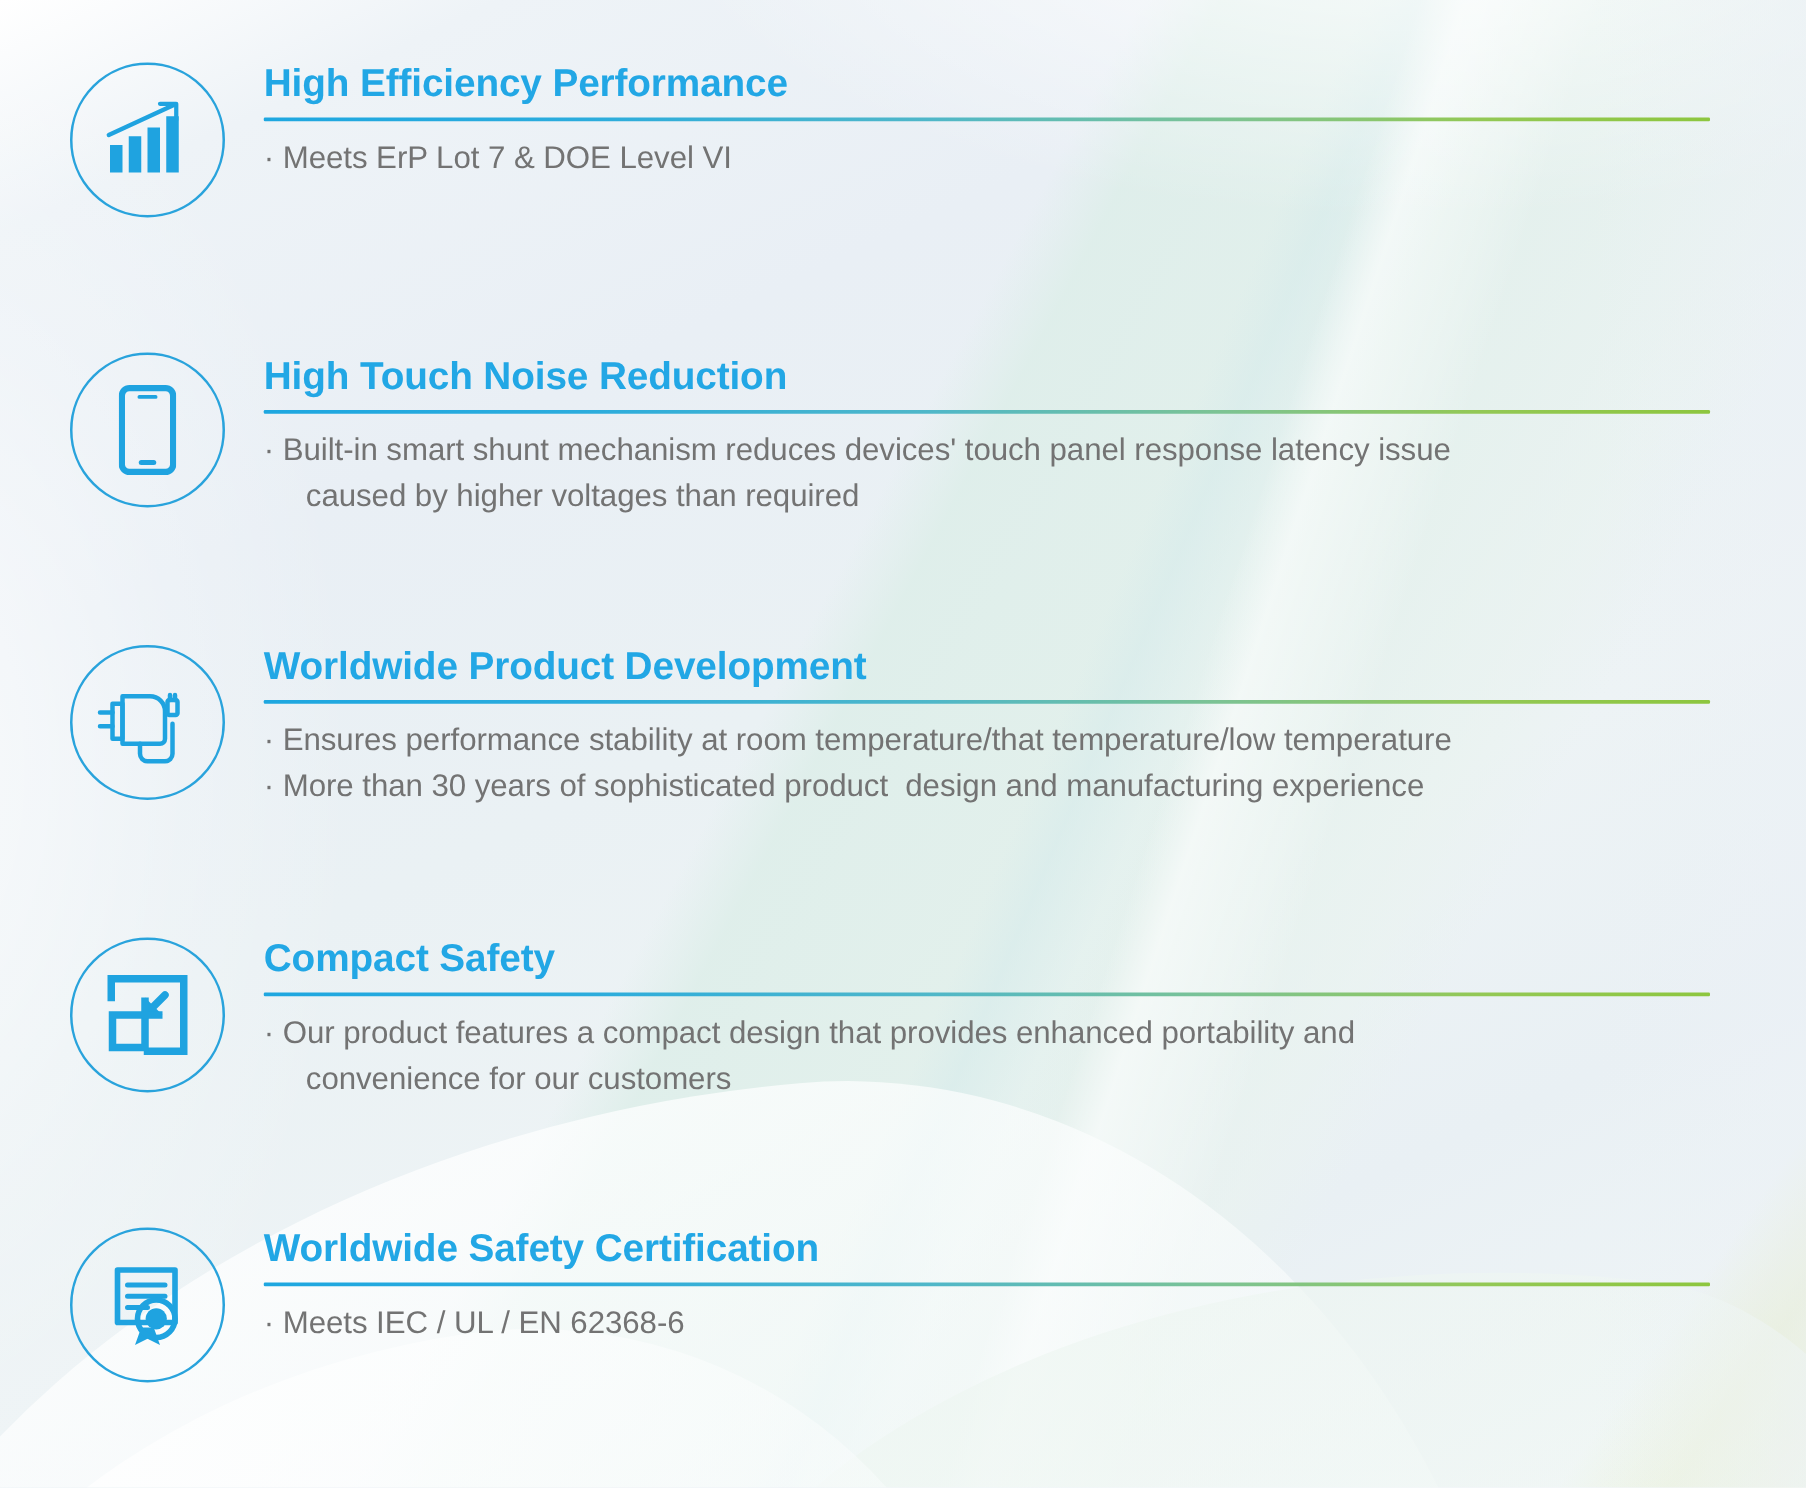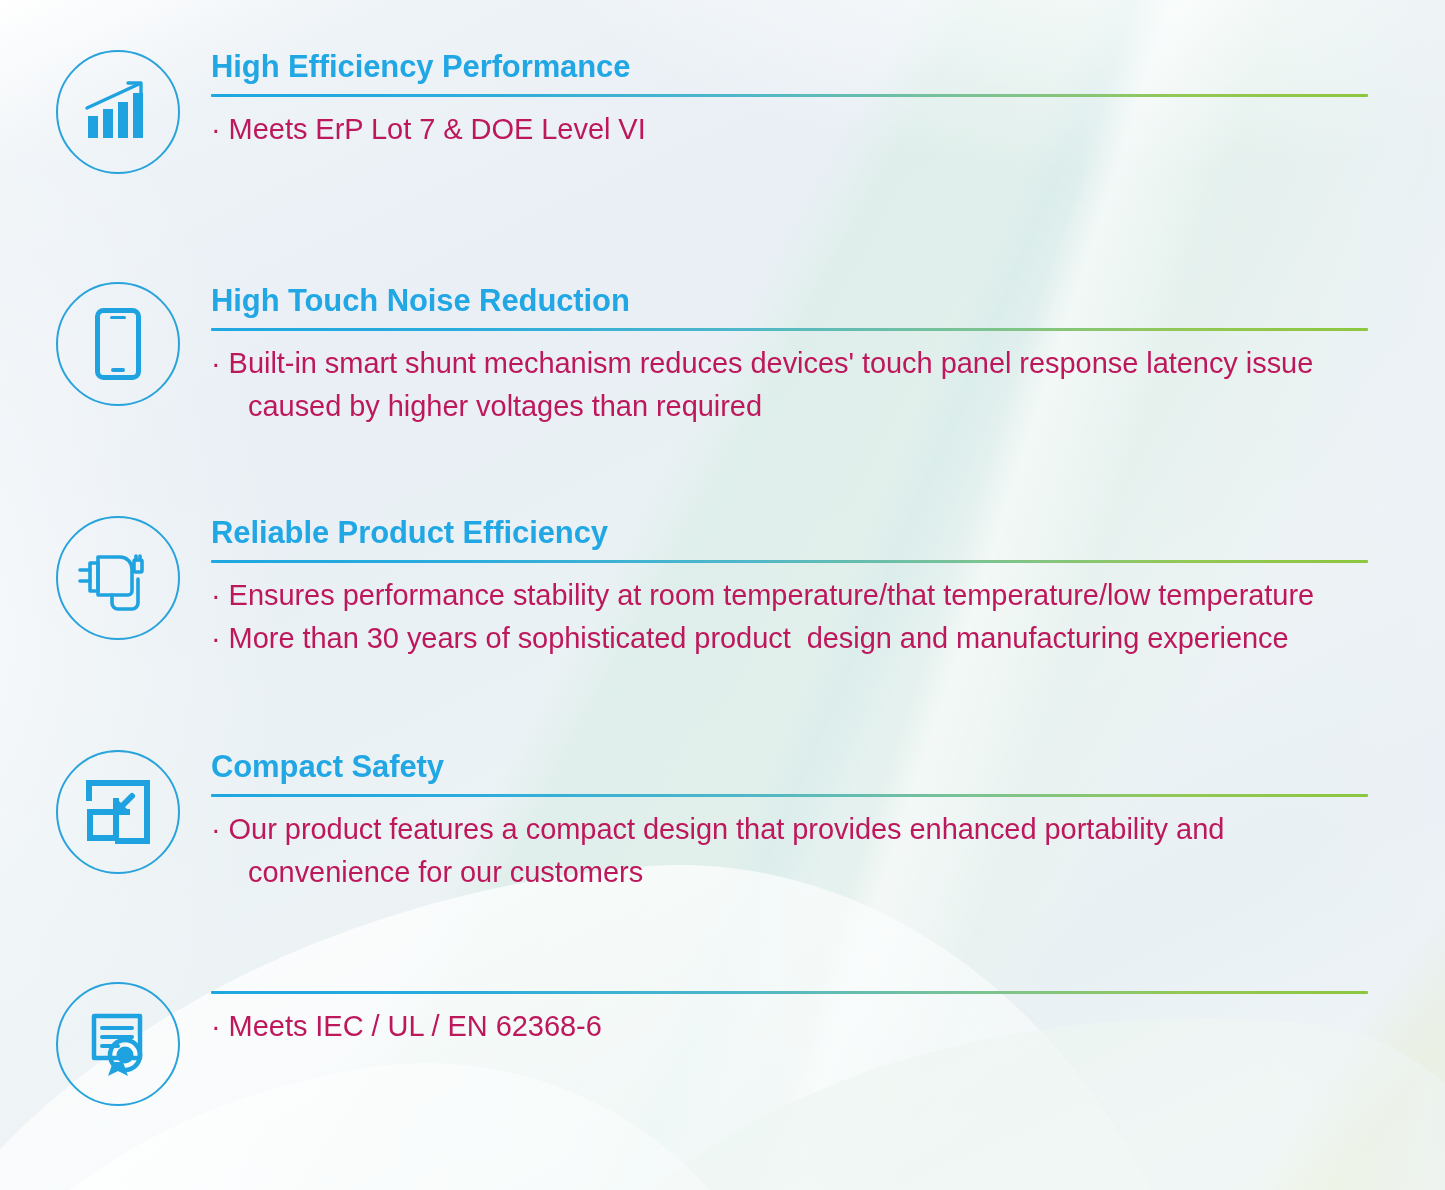--- a/index.html
+++ b/index.html
@@ -189,22 +189,22 @@
       #4fb7c9 46%,
       #7cc394 66%,
       #93c855 84%,
       #8dc63f 100%);
     border-radius:1px;
   }
 
   .bullets { margin-top:11px; }
 
   .bullet {
-    font-size:29px;
-    color:#be185d;
+    font-size:25px;
+    color:#737373;
     line-height:1.50;
     letter-spacing:-0.05px;
     white-space:pre-wrap;
     text-indent:-13px;
     padding-left:13px;
   }
 
   
   #row-0 { top:50px; }
   #row-1 { top:284px; }
@@ -286,21 +286,21 @@
             <path d="M22 14 h22 a12 12 0 0 1 12 12 v22 a4 4 0 0 1 -4 4 h-30 z" fill="none"></path>
             <rect x="14" y="20" width="8" height="28" fill="none"></rect>
             <path d="M4 27 h10 M4 38 h10"></path>
             <path d="M36 52 v8 a6 6 0 0 0 6 6 h14 a6 6 0 0 0 6 -6 v-24" fill="none"></path>
             <rect x="58" y="17" width="8" height="12" rx="1.5" fill="none"></rect>
             <path d="M60 13 v4 M64 13 v4"></path>
           </svg>
         </div>
       </div>
       <div class="text-col">
-        <div class="feature-title">Reliable Product Efficiency</div>
+        <div class="feature-title">Worldwide Product Development</div>
         <div class="divider"></div>
         <div class="bullets">
           <div class="bullet">· Ensures performance stability at room temperature/that temperature/low temperature</div>
           <div class="bullet">· More than 30 years of sophisticated product  design and manufacturing experience</div>
         </div>
       </div>
     </div>
 
     <div class="feature-row" id="row-3">
       <div class="icon-wrap">
@@ -329,20 +329,21 @@
           <svg width="72" height="72" viewBox="0 0 72 72" fill="none">
             <path d="M12 8 H58 V50 H12 Z" stroke="#1fa3e0" stroke-width="4.5" fill="none" stroke-linejoin="round"></path>
             <path d="M20 20 H50 M20 29 H50 M20 38 H36" stroke="#1fa3e0" stroke-width="4" stroke-linecap="round"></path>
             <path d="M31 54 L26 68 L36 63 L46 68 L41 54 Z" fill="#1fa3e0"></path>
             <circle cx="43" cy="47" r="15" fill="none" stroke="#1fa3e0" stroke-width="4.5"></circle>
             <circle cx="43" cy="47" r="8.5" fill="#1fa3e0"></circle>
           </svg>
         </div>
       </div>
       <div class="text-col">
+        <div class="feature-title">Worldwide Safety Certification</div>
         <div class="divider"></div>
         <div class="bullets">
           <div class="bullet">· Meets IEC / UL / EN 62368-6</div>
         </div>
       </div>
     </div>
 
   </div>
 </div>
 

